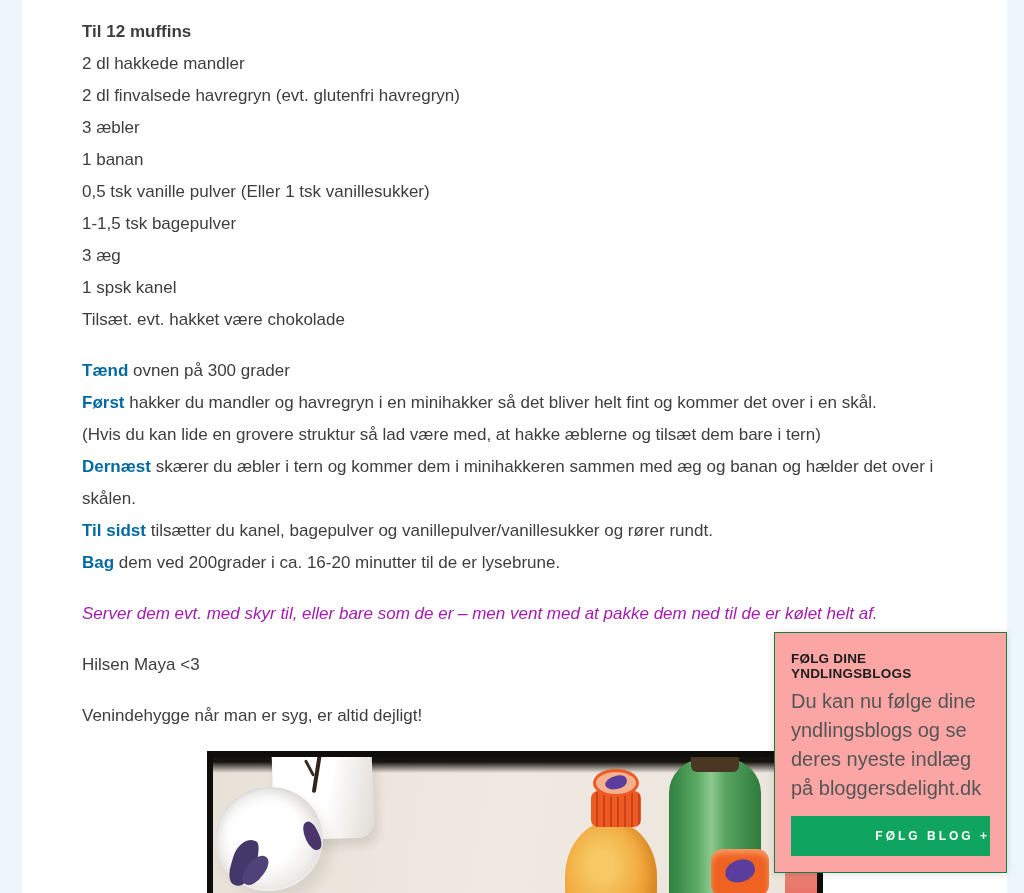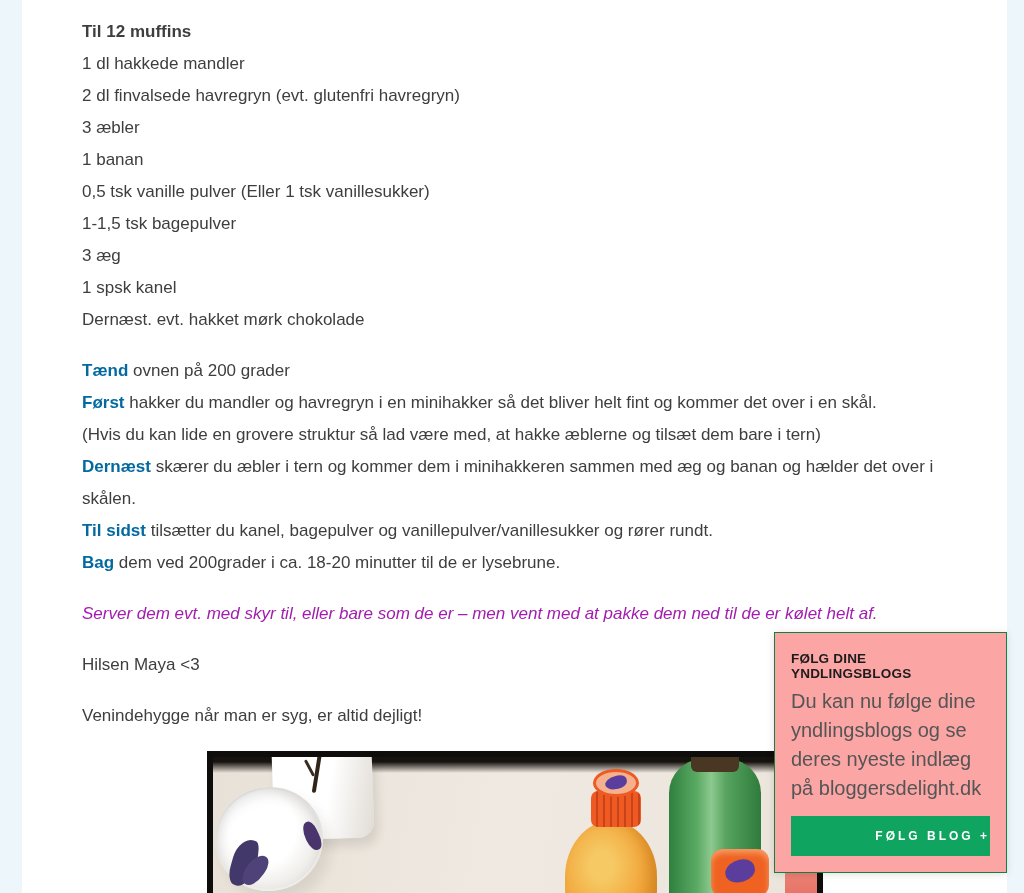--- a/index.html
+++ b/index.html
@@ -176,38 +176,38 @@
     text-align: right;
   }
 </style>
 </head>
 <body>
 
 <div class="content">
 
   <div class="para">
     <p class="line title">Til 12 muffins</p>
-    <p class="line">1 dl hakkede mandler</p>
+    <p class="line">2 dl hakkede mandler</p>
     <p class="line">2 dl finvalsede havregryn (evt. glutenfri havregryn)</p>
     <p class="line">3 æbler</p>
     <p class="line">1 banan</p>
     <p class="line">0,5 tsk vanille pulver (Eller 1 tsk vanillesukker)</p>
     <p class="line">1-1,5 tsk bagepulver</p>
     <p class="line">3 æg</p>
     <p class="line">1 spsk kanel</p>
-    <p class="line">Dernæst. evt. hakket mørk chokolade</p>
-  </div>
-
-  <div class="para">
-    <p class="line"><span class="lead">Tænd</span><span> ovnen på 200 grader</span></p>
+    <p class="line">Tilsæt. evt. hakket være chokolade</p>
+  </div>
+
+  <div class="para">
+    <p class="line"><span class="lead">Tænd</span><span> ovnen på 300 grader</span></p>
     <p class="line"><span class="lead">Først</span><span> hakker du mandler og havregryn i en minihakker så det bliver helt fint og kommer det over i en skål.</span></p>
     <p class="line"><span class="lead"></span><span>(Hvis du kan lide en grovere struktur så lad være med,  at hakke æblerne og tilsæt dem bare i tern)</span></p>
     <p class="line"><span class="lead">Dernæst</span><span> skærer du æbler i tern og kommer dem i minihakkeren sammen med æg og banan og hælder det over i skålen.</span></p>
     <p class="line"><span class="lead">Til sidst</span><span> tilsætter du kanel, bagepulver og vanillepulver/vanillesukker og rører rundt.</span></p>
-    <p class="line"><span class="lead">Bag</span><span> dem ved 200grader i ca. 18-20 minutter til de er lysebrune.</span></p>
+    <p class="line"><span class="lead">Bag</span><span> dem ved 200grader i ca. 16-20 minutter til de er lysebrune.</span></p>
   </div>
 
   <div class="para">
     <p class="line serving">Server dem evt. med skyr til, eller bare som de er  – men vent med at pakke dem ned til de er kølet helt af.</p>
   </div>
 
   <div class="para">
     <p class="line">Hilsen Maya &lt;3</p>
   </div>
 

